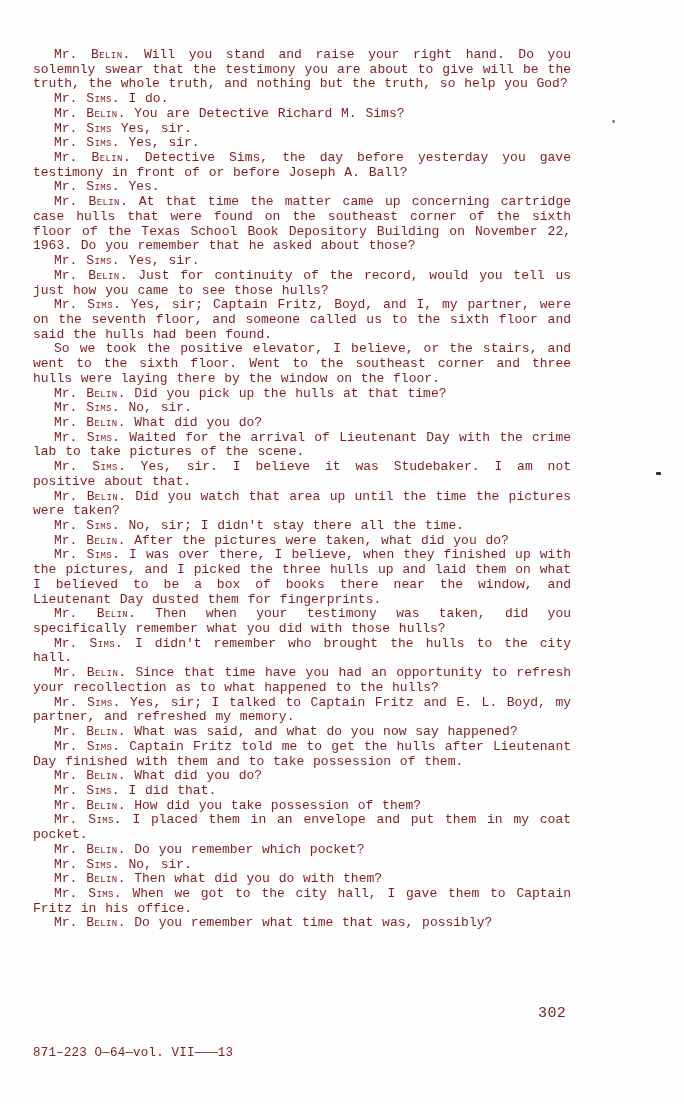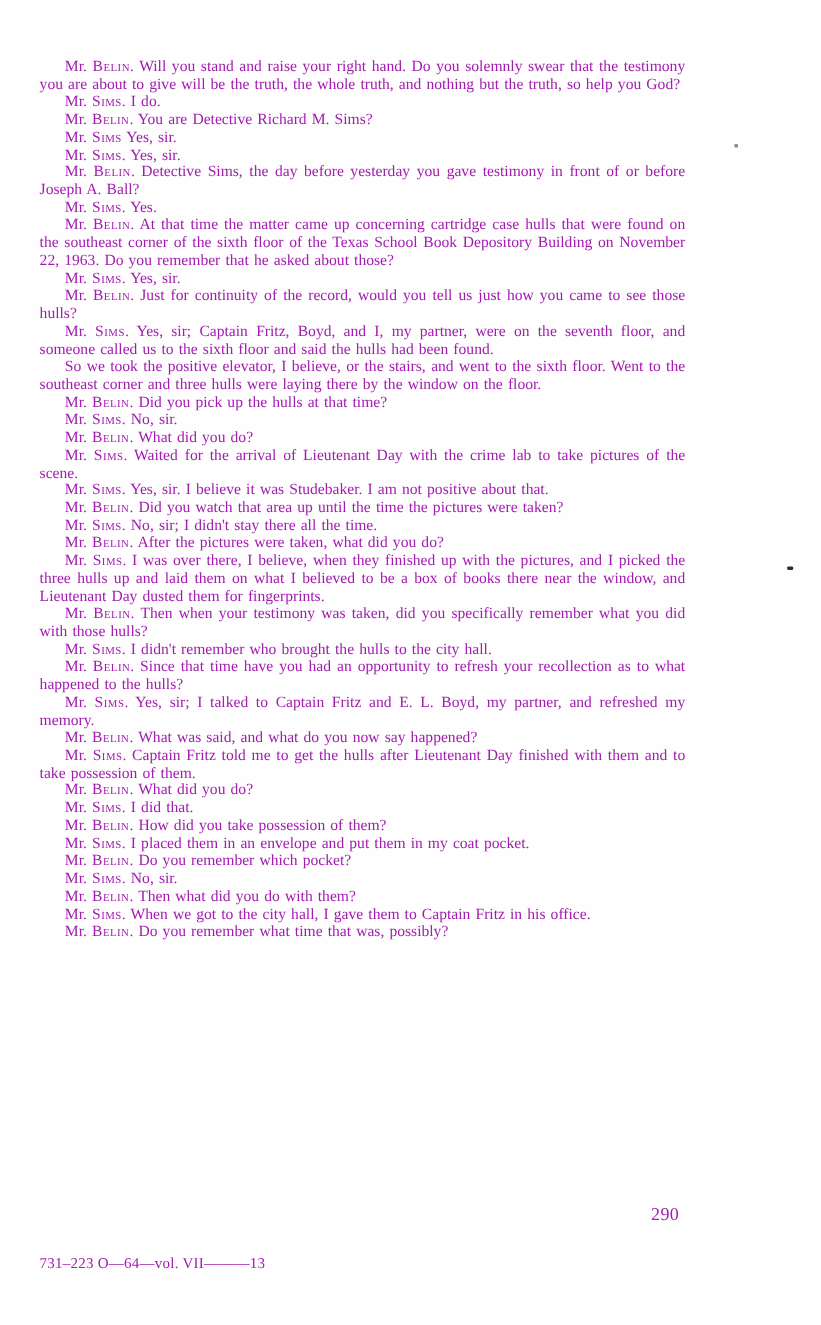--- a/index.html
+++ b/index.html
@@ -5,22 +5,22 @@
   html, body { margin: 0; padding: 0; }
   body {
     width: 684px; height: 1104px;
     background: #ffffff;
     position: relative;
     overflow: hidden;
   }
   .page {
     position: absolute; inset: 0;
     background: #fefefe;
-    color: #a21caf;
-    font-family: Liberation Serif, serif;
+    color: #7f1d1d;
+    font-family: Liberation Mono, monospace;
   }
   .transcript {
     position: absolute;
     left: 33px; top: 48px; width: 538px;
     font-size: 13px;
     line-height: 14.72px;
     text-align: justify;
     word-spacing: 1px;
   }
   .transcript p {
@@ -84,19 +84,19 @@
       <p><span class="speaker">Mr.&nbsp;<span class="sc">Sims</span>.</span> I did that.</p>
       <p><span class="speaker">Mr.&nbsp;<span class="sc">Belin</span>.</span> How did you take possession of them?</p>
       <p><span class="speaker">Mr.&nbsp;<span class="sc">Sims</span>.</span> I placed them in an envelope and put them in my coat pocket.</p>
       <p><span class="speaker">Mr.&nbsp;<span class="sc">Belin</span>.</span> Do you remember which pocket?</p>
       <p><span class="speaker">Mr.&nbsp;<span class="sc">Sims</span>.</span> No, sir.</p>
       <p><span class="speaker">Mr.&nbsp;<span class="sc">Belin</span>.</span> Then what did you do with them?</p>
       <p><span class="speaker">Mr.&nbsp;<span class="sc">Sims</span>.</span> When we got to the city hall, I gave them to Captain Fritz in his office.</p>
       <p><span class="speaker">Mr.&nbsp;<span class="sc">Belin</span>.</span> Do you remember what time that was, possibly?</p>
     </div>
 
-  <div class="page-number">290</div>
+  <div class="page-number">302</div>
 
-  <div class="print-footer">731–223 O—64—vol. VII———13</div>
+  <div class="print-footer">871–223 O—64—vol. VII———13</div>
 
   <div class="speck speck-1"></div>
   <div class="speck speck-2"></div>
 </div>
 
 </body></html>

